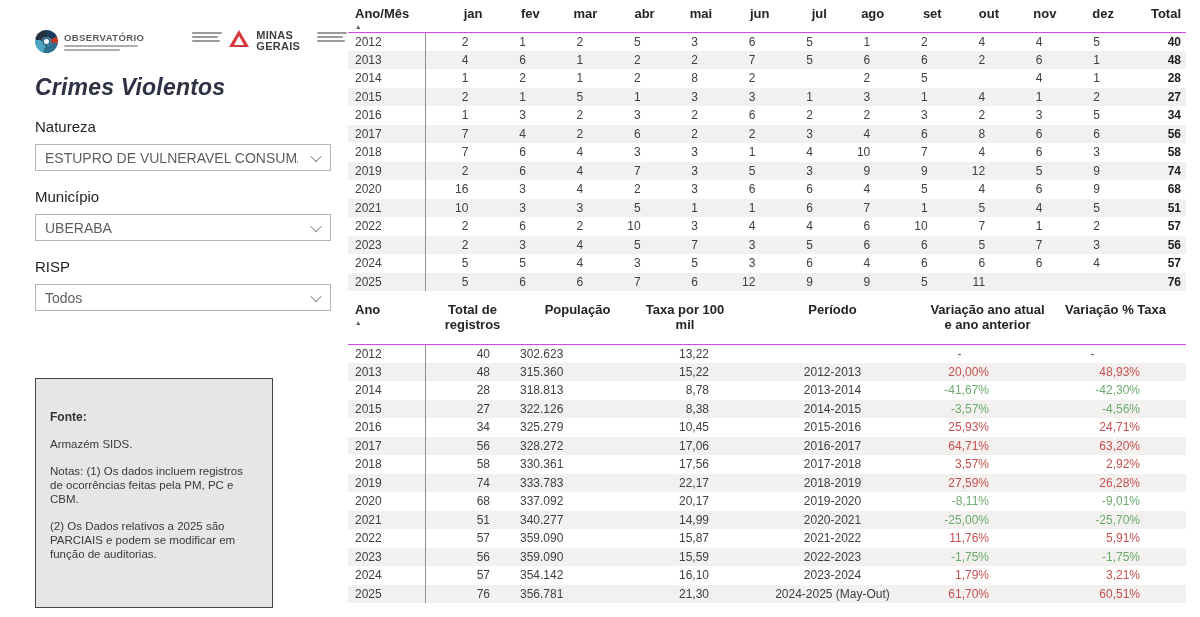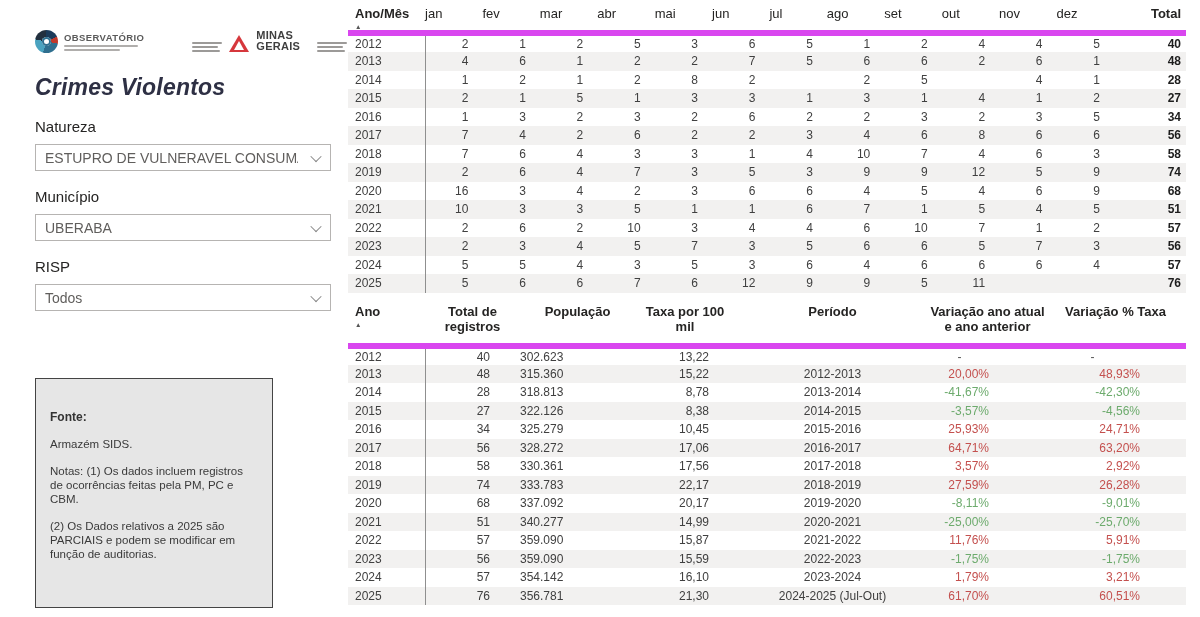--- a/index.html
+++ b/index.html
@@ -13,21 +13,21 @@
   .logo-obs { display:flex; align-items:center; gap:6px; }
   .obs-icon { width:23px; height:23px; border-radius:50%; flex:0 0 auto;
     background:conic-gradient(#1b3b5a 0 18%, #c0392b 18% 28%, #2f6f8f 28% 55%, #4aa3c0 55% 78%, #22303f 78% 100%);
     position:relative; }
   .obs-icon::after { content:""; position:absolute; left:7px; top:7px; width:9px; height:9px;
     border-radius:50%; background:#fff; box-shadow:inset 0 0 0 2px #2e6f8f; }
   .obs-title { font-size:9.5px; font-weight:bold; color:#5a5a5a; letter-spacing:.4px; }
   .micro-bars i { display:block; height:2px; background:#b0aeac; margin-top:2px; border-radius:1px; }
   .obs-text .micro-bars i:nth-child(1){ width:74px; } .obs-text .micro-bars i:nth-child(2){ width:56px; }
   .logo-divider { width:1px; height:26px; background:#d0d0d0; }
-  .logo-mg { display:flex; align-items:flex-end; gap:7px; }
+  .logo-mg { display:flex; align-items:flex-start; gap:7px; }
   .mg-block i { display:block; height:2px; background:#9c9a98; margin-top:2px; border-radius:1px; }
   .mg-block i:nth-child(1){width:30px;} .mg-block i:nth-child(2){width:26px;} .mg-block i:nth-child(3){width:28px;}
   .mg-tri { position:relative; width:0; height:0; border-left:10px solid transparent;
     border-right:10px solid transparent; border-bottom:17px solid #d6373c; }
   .mg-tri::after { content:""; position:absolute; left:-5px; top:6px; width:0; height:0;
     border-left:5px solid transparent; border-right:5px solid transparent; border-bottom:9px solid #fff; }
   .mg-name { width:54px; font-size:11px; line-height:11px; font-weight:bold; color:#3f3f3f; letter-spacing:.3px; }
 
   .page-title { margin-top:10px; font-size:23px; font-weight:bold; font-style:italic;
     color:#2e3044; letter-spacing:.2px; }
@@ -43,31 +43,31 @@
     border-right:1.4px solid #888; border-bottom:1.4px solid #888; transform:rotate(45deg) translate(-1px,-1px); }
 
   .fonte-box { position:absolute; left:0px; top:360px; width:238px; height:230px;
     background:#e6e6e6; border:1px solid #444; padding:31px 14px; }
   .fonte-title { font-size:12px; font-weight:bold; color:#333; }
   .fonte-line { font-size:11.5px; color:#3a3a3a; margin-top:13px; line-height:14px; }
 
   
   .main { position:absolute; left:348px; top:0; width:840px; }
   table { border-collapse:collapse; table-layout:fixed; width:838px; }
-  th { font-size:13px; font-weight:bold; color:#252423; border-bottom:6px solid #d946ef;
+  th { font-size:13px; font-weight:bold; color:#252423; border-bottom:1px solid #d946ef;
     vertical-align:top; padding-top:4px; cursor:pointer; }
   td { font-size:12px; color:#404040; height:18.5px; line-height:13px; padding-top:2px; padding-bottom:1px; }
   tbody tr:nth-child(even) { background:#f2f1f0; }
   .sort-arrow { display:block; font-size:6.5px; color:#555; margin-top:2px; line-height:7px; }
 
   
   .monthly { margin-top:2px; }
   .monthly col.c-year { width:77px; } .monthly col.c-month { width:57.4px; } .monthly col.c-total { width:72px; }
   .monthly th.h-year { text-align:left; padding-left:7px; }
-  .monthly th.h-month { text-align:left; font-weight:normal; }
+  .monthly th.h-month { text-align:right; font-weight:bold; }
   .monthly th.h-total { text-align:right; padding-right:5px; }
   .monthly td.year { text-align:left; padding-left:7px; border-right:1px solid #8f8f8f; }
   .monthly td.mval { text-align:right; padding-right:14px; }
   .monthly td.tval { text-align:right; padding-right:5px; font-weight:bold; color:#1d1d1d; }
   .monthly thead th { height:30px; }
 
   
   .summary { margin-top:6px; }
   .summary col.s0{width:77px;} .summary col.s1{width:95px;} .summary col.s2{width:115px;}
   .summary col.s3{width:100px;} .summary col.s4{width:195px;} .summary col.s5{width:115px;}
@@ -554,20 +554,20 @@
             <td class="d3">16,10</td>
             <td class="d4">2023-2024</td>
             <td class="d5 pos">1,79%</td>
             <td class="d6 pos">3,21%</td>
           </tr>
           <tr>
             <td class="d0">2025</td>
             <td class="d1">76</td>
             <td class="d2">356.781</td>
             <td class="d3">21,30</td>
-            <td class="d4">2024-2025 (Jul-Out)</td>
+            <td class="d4">2024-2025 (May-Out)</td>
             <td class="d5 pos">61,70%</td>
             <td class="d6 pos">60,51%</td>
           </tr>
         </tbody>
     </table>
   </main>
 </div>
 
 </body></html>

